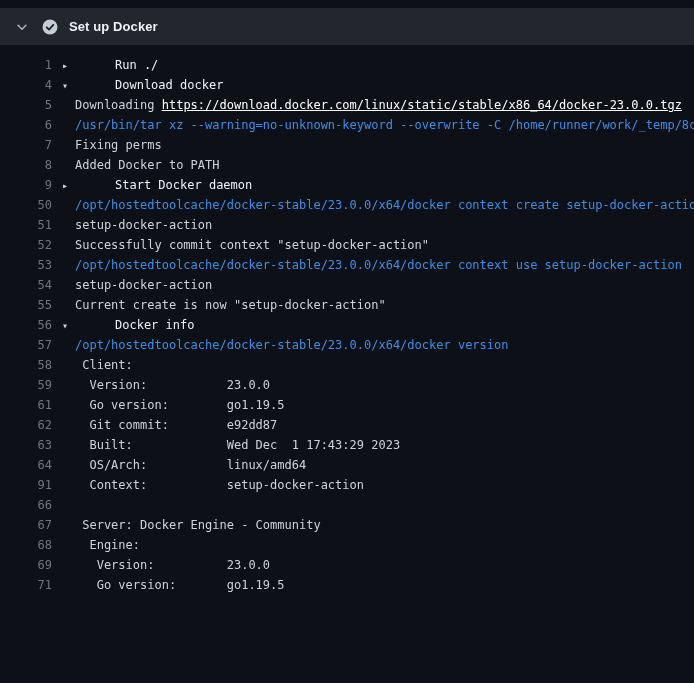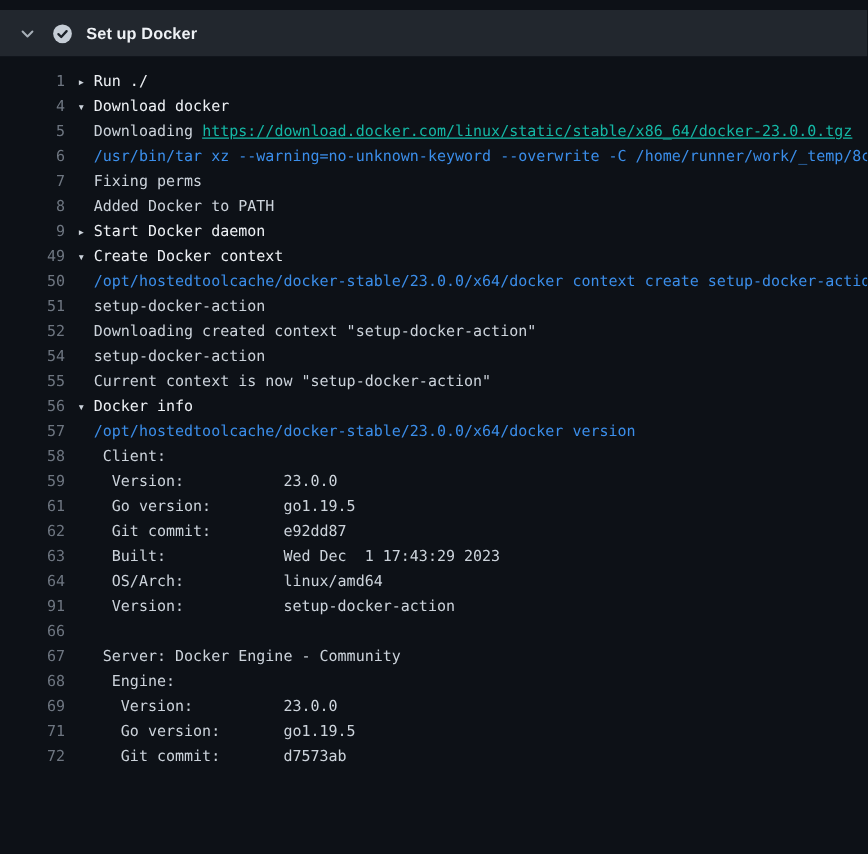--- a/index.html
+++ b/index.html
@@ -51,23 +51,23 @@
   }
   .line-content { margin-left: 10px; color: #ccd3db; flex: 1 1 auto; overflow: hidden; }
   .indented { padding-left: 13px; }
   .caret {
     display: inline-block;
     width: 13px;
     font-size: 10px;
     color: #ccd3db;
     cursor: pointer;
   }
-  .group-label { color: #eef1f5; cursor: pointer; }
+  .group-label { color: #eef1f5; cursor: pointer; margin-left: 40px; }
   .command { color: #3b8eea; }
-  .log-link { text-decoration: underline; cursor: pointer; color: #14b8a6; }
+  .log-link { text-decoration: underline; cursor: pointer; color: #ffffff; }
 </style>
 </head>
 <body>
 
 <div class="viewer">
 
   <div class="step-header">
     <svg class="chevron" width="14" height="14" viewBox="0 0 16 16">
       <path d="M3.5 6 L8 10.5 L12.5 6" fill="none" stroke="#a8b0b9" stroke-width="1.8" stroke-linecap="round" stroke-linejoin="round"></path>
     </svg>
@@ -79,36 +79,35 @@
   </div>
 
   <div class="log-area">
       <div class="log-line"><span class="line-num">1</span><span class="line-content"><span class="caret">▸</span><span class="group-label">Run ./</span></span></div>
       <div class="log-line"><span class="line-num">4</span><span class="line-content"><span class="caret">▾</span><span class="group-label">Download docker</span></span></div>
       <div class="log-line"><span class="line-num">5</span><span class="line-content indented"><span>Downloading </span><span class="log-link">https://download.docker.com/linux/static/stable/x86_64/docker-23.0.0.tgz</span></span></div>
       <div class="log-line"><span class="line-num">6</span><span class="line-content indented command">/usr/bin/tar xz --warning=no-unknown-keyword --overwrite -C /home/runner/work/_temp/8c9</span></div>
       <div class="log-line"><span class="line-num">7</span><span class="line-content indented">Fixing perms</span></div>
       <div class="log-line"><span class="line-num">8</span><span class="line-content indented">Added Docker to PATH</span></div>
       <div class="log-line"><span class="line-num">9</span><span class="line-content"><span class="caret">▸</span><span class="group-label">Start Docker daemon</span></span></div>
-      <div class="log-line"><span class="line-num">49</span><span class="line-content"><span class="caret">▾</span><span class="group-label">Create Docker context</span></span></div>
       <div class="log-line"><span class="line-num">50</span><span class="line-content indented command">/opt/hostedtoolcache/docker-stable/23.0.0/x64/docker context create setup-docker-action</span></div>
       <div class="log-line"><span class="line-num">51</span><span class="line-content indented">setup-docker-action</span></div>
-      <div class="log-line"><span class="line-num">52</span><span class="line-content indented">Downloading created context "setup-docker-action"</span></div>
+      <div class="log-line"><span class="line-num">52</span><span class="line-content indented">Successfully commit context "setup-docker-action"</span></div>
+      <div class="log-line"><span class="line-num">53</span><span class="line-content indented command">/opt/hostedtoolcache/docker-stable/23.0.0/x64/docker context use setup-docker-action</span></div>
       <div class="log-line"><span class="line-num">54</span><span class="line-content indented">setup-docker-action</span></div>
-      <div class="log-line"><span class="line-num">55</span><span class="line-content indented">Current context is now "setup-docker-action"</span></div>
+      <div class="log-line"><span class="line-num">55</span><span class="line-content indented">Current create is now "setup-docker-action"</span></div>
       <div class="log-line"><span class="line-num">56</span><span class="line-content"><span class="caret">▾</span><span class="group-label">Docker info</span></span></div>
       <div class="log-line"><span class="line-num">57</span><span class="line-content indented command">/opt/hostedtoolcache/docker-stable/23.0.0/x64/docker version</span></div>
       <div class="log-line"><span class="line-num">58</span><span class="line-content indented"> Client:</span></div>
       <div class="log-line"><span class="line-num">59</span><span class="line-content indented">  Version:           23.0.0</span></div>
       <div class="log-line"><span class="line-num">61</span><span class="line-content indented">  Go version:        go1.19.5</span></div>
       <div class="log-line"><span class="line-num">62</span><span class="line-content indented">  Git commit:        e92dd87</span></div>
       <div class="log-line"><span class="line-num">63</span><span class="line-content indented">  Built:             Wed Dec  1 17:43:29 2023</span></div>
       <div class="log-line"><span class="line-num">64</span><span class="line-content indented">  OS/Arch:           linux/amd64</span></div>
-      <div class="log-line"><span class="line-num">91</span><span class="line-content indented">  Version:           setup-docker-action</span></div>
+      <div class="log-line"><span class="line-num">91</span><span class="line-content indented">  Context:           setup-docker-action</span></div>
       <div class="log-line"><span class="line-num">66</span><span class="line-content indented"></span></div>
       <div class="log-line"><span class="line-num">67</span><span class="line-content indented"> Server: Docker Engine - Community</span></div>
       <div class="log-line"><span class="line-num">68</span><span class="line-content indented">  Engine:</span></div>
       <div class="log-line"><span class="line-num">69</span><span class="line-content indented">   Version:          23.0.0</span></div>
       <div class="log-line"><span class="line-num">71</span><span class="line-content indented">   Go version:       go1.19.5</span></div>
-      <div class="log-line"><span class="line-num">72</span><span class="line-content indented">   Git commit:       d7573ab</span></div>
     </div>
 
 </div>
 
 </body></html>

